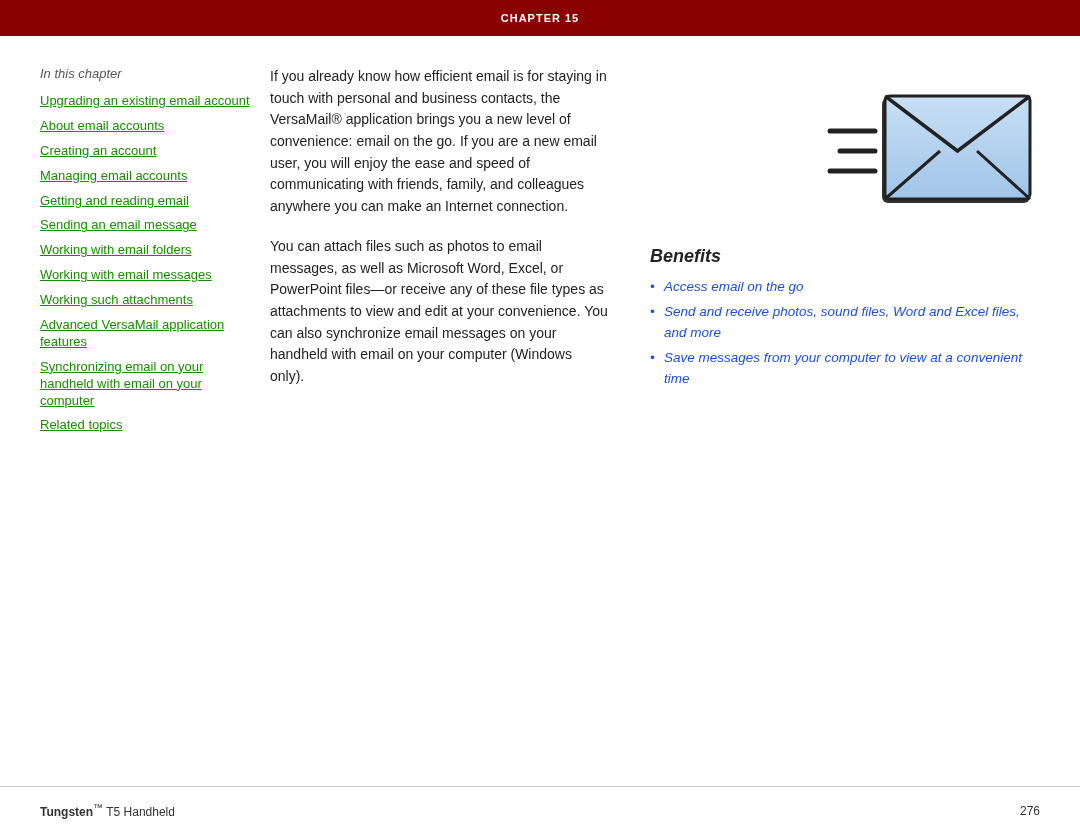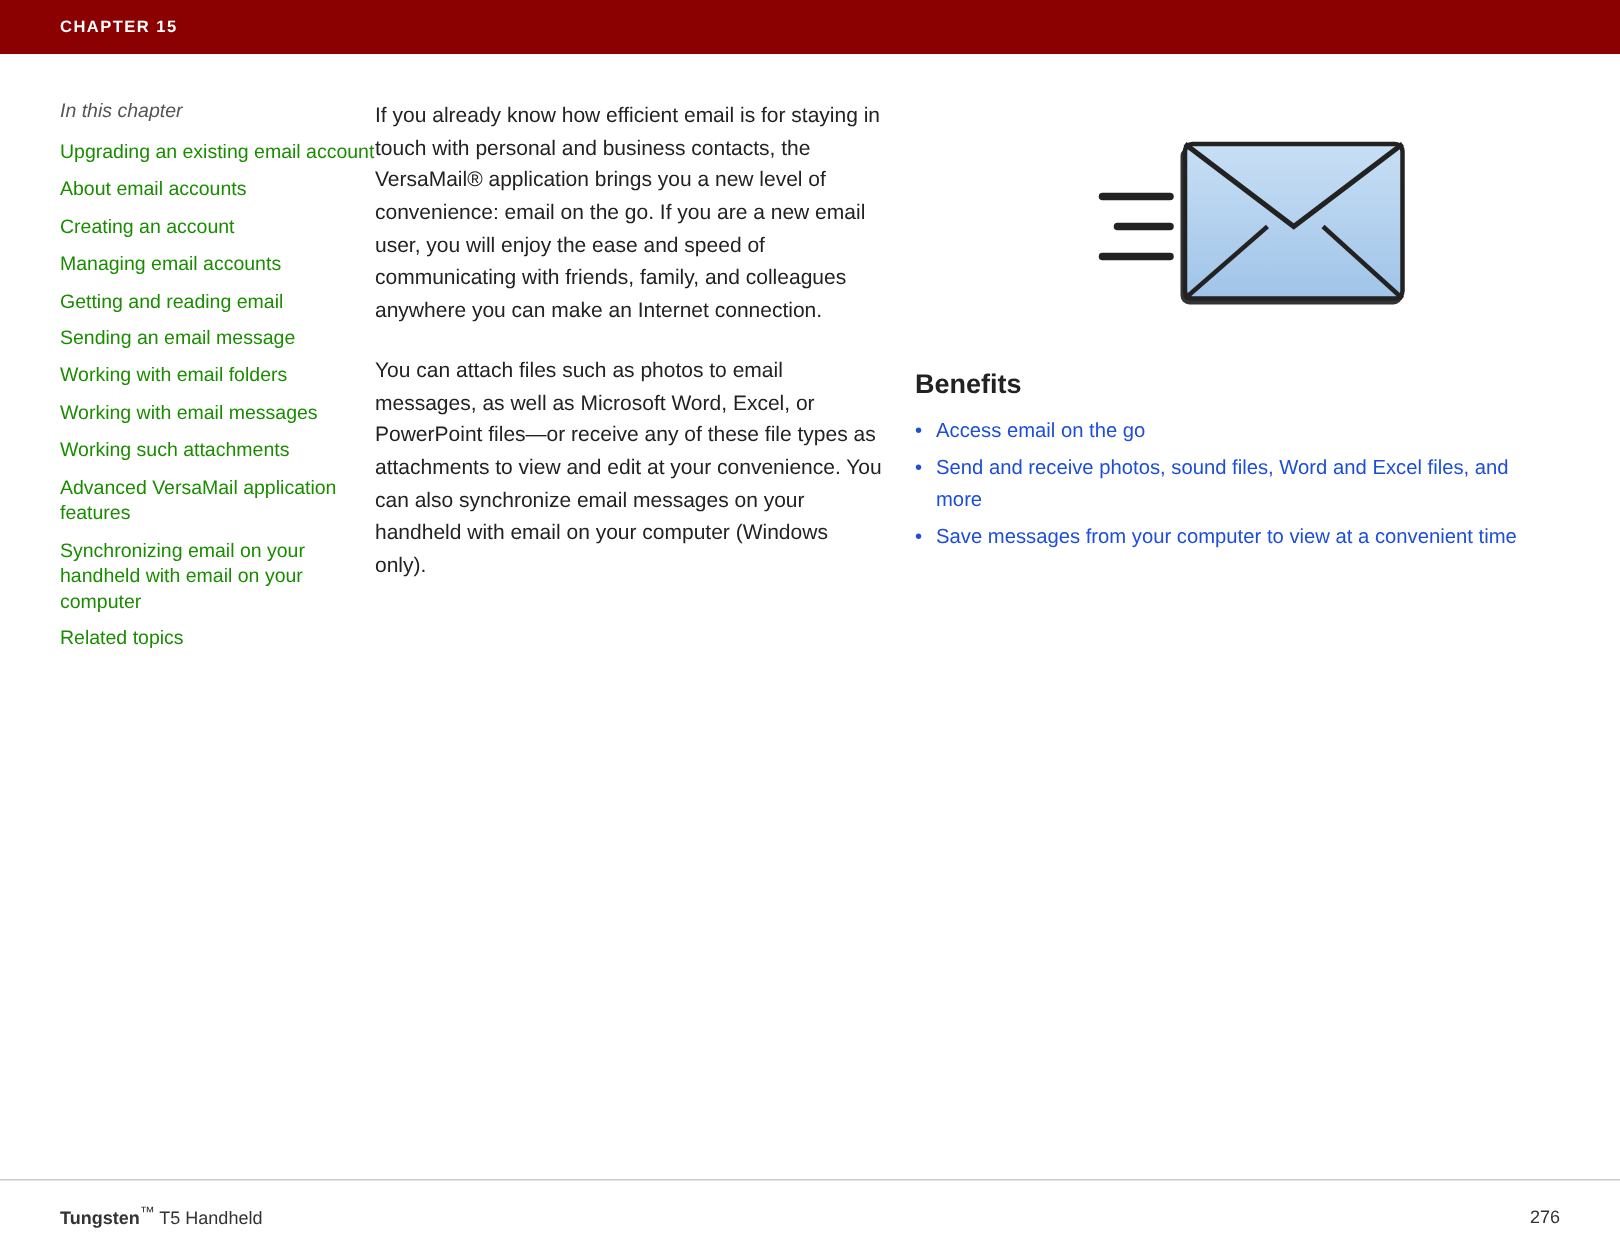--- a/index.html
+++ b/index.html
@@ -11,20 +11,21 @@
       overflow: hidden;
     }
 
     
     .chapter-bar {
       background-color: #8b0000;
       height: 36px;
       display: flex;
       align-items: center;
       padding: 0 40px;
+      justify-content: center;
     }
     .chapter-label {
       color: #fff;
       font-size: 11px;
       font-weight: bold;
       letter-spacing: 1px;
       text-transform: uppercase;
     }
 
     
@@ -37,38 +38,40 @@
       font-size: 38px;
       font-weight: normal;
       color: #222;
       margin-bottom: 30px;
       line-height: 1.15;
     }
 
     
     .body-layout {
       display: flex;
+      gap: 20px;
       align-items: flex-start;
     }
 
     
     .sidebar {
       width: 210px;
       flex-shrink: 0;
       font-size: 13px;
     }
     .sidebar-title {
       color: #555;
       font-style: italic;
       font-size: 13px;
       margin-bottom: 12px;
     }
     .sidebar-link {
       display: block;
       color: #1a8c00;
+      text-decoration: underline;
       margin-bottom: 8px;
       font-size: 13px;
       line-height: 1.3;
       cursor: pointer;
     }
 
     
     .middle-column {
       width: 340px;
       flex-shrink: 0;
@@ -78,22 +81,23 @@
     }
     .middle-column p {
       margin-bottom: 18px;
     }
 
     
     .right-column {
       flex: 1;
       display: flex;
       flex-direction: column;
-      align-items: center;
+      align-items: flex-end;
       padding-left: 20px;
+      font-style: italic;
     }
 
     
     .email-icon-container {
       width: 220px;
       height: 160px;
       margin-bottom: 20px;
       margin-left: 20px;
     }
 

